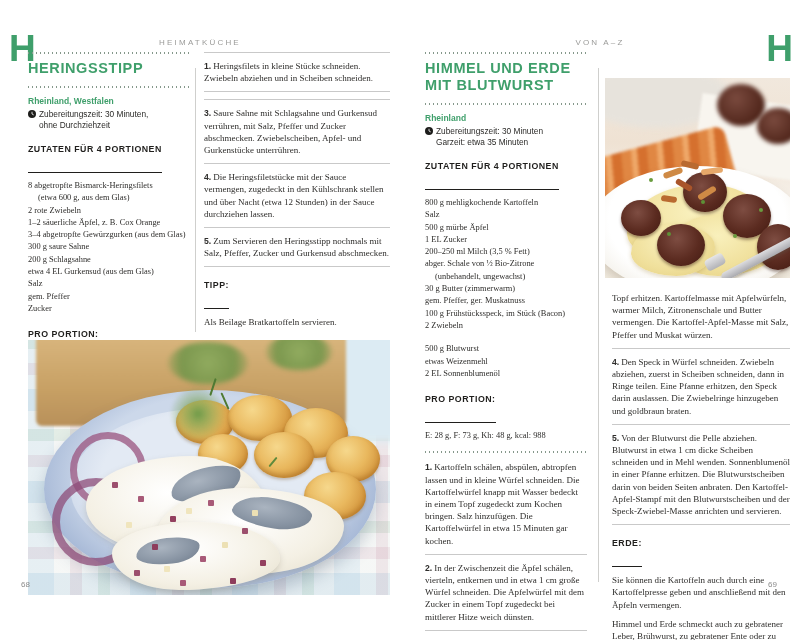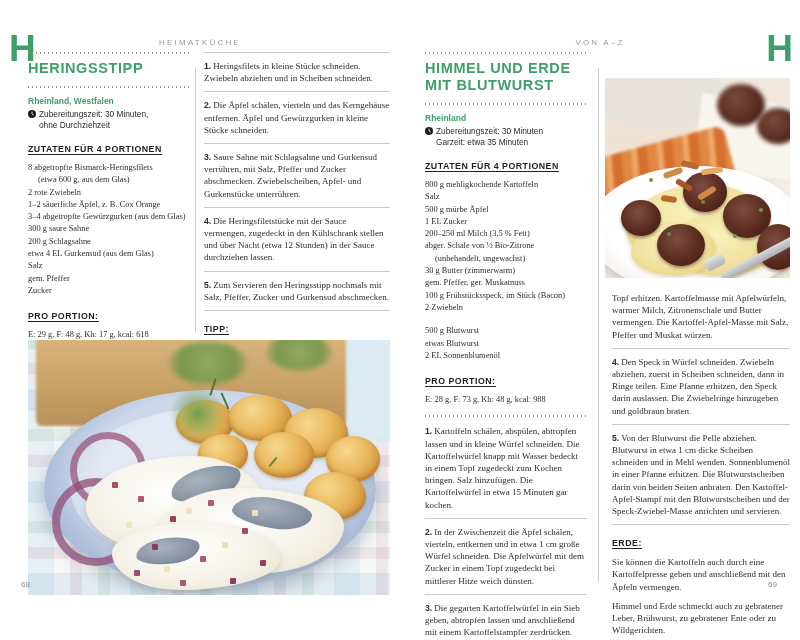--- a/index.html
+++ b/index.html
@@ -23,21 +23,21 @@
   .vruleL{left:195px;top:68px;height:264px;}
   .vruleR{left:598px;top:68px;height:514px;}
   
   .dotted{height:2px;background-image:repeating-linear-gradient(90deg,#85988b 0 1.4px,transparent 1.4px 4px);
           margin:0 0 6px 0;}
   .rtitle{color:#3f9f6b;font-size:14.5px;font-weight:bold;letter-spacing:.6px;line-height:17px;margin:3px 0 9px 0;}
   .region{color:#3f9f6b;font-size:8.5px;font-weight:bold;margin:8px 0 3px 0;}
   .timerow{display:flex;align-items:flex-start;font-size:8.3px;line-height:10.5px;color:#2c2b29;margin-bottom:0;}
   .clock{flex:0 0 auto;margin:1px 3px 0 0;}
   .shead{display:inline-block;font-size:8.8px;font-weight:bold;letter-spacing:.5px;color:#201f1d;
-         border-bottom:1.4px solid #201f1d;padding-bottom:0;margin:14px 0 7px 0;}
+         border-bottom:1.4px solid #201f1d;padding-bottom:18px;margin:14px 0 7px 0;}
   .ing{font-family:"Liberation Serif",serif;font-size:8.4px;line-height:12.3px;margin:0;color:#2e2d2b;}
   .ing.indent{padding-left:10px;}
   .ing.gap{margin-top:11px;}
   .step{font-family:"Liberation Serif",serif;font-size:9px;line-height:12.2px;margin:0 0 7px 0;color:#2e2d2b;}
   .step b{font-family:"Liberation Sans",sans-serif;font-size:8.6px;margin-right:2px;}
   .hrule{border-top:1px solid #c9c9c9;margin:0 0 7px 0;}
   .tiphead{margin-top:3px;}
   
   .photo{position:absolute;overflow:hidden;}
   .photoL{left:28px;top:340px;width:362px;height:255px;
@@ -179,21 +179,20 @@
     <div><span class="shead">PRO PORTION:</span></div>
     <p class="ing">E: 29 g, F: 48 g, Kh: 17 g, kcal: 618</p>
   </div>
 
   <div class="vrule vruleL"></div>
 
   <div class="col stepcolL">
     <div class="hrule"></div>
     <p class="step"><b>1.</b><span>Heringsfilets in kleine Stücke schneiden. Zwiebeln abziehen und in Scheiben schneiden.</span></p>
     <div class="hrule"></div>
-    <p class="step"><b>2.</b><span>Die Äpfel schälen, vierteln und das Kerngehäuse entfernen. Äpfel und Gewürzgurken in kleine Stücke schneiden.</span></p>
     <div class="hrule"></div>
     <p class="step"><b>3.</b><span>Saure Sahne mit Schlagsahne und Gurkensud verrühren, mit Salz, Pfeffer und Zucker abschmecken. Zwiebelscheiben, Apfel- und Gurkenstücke unterrühren.</span></p>
     <div class="hrule"></div>
     <p class="step"><b>4.</b><span>Die Heringsfiletstücke mit der Sauce vermengen, zugedeckt in den Kühlschrank stellen und über Nacht (etwa 12 Stunden) in der Sauce durchziehen lassen.</span></p>
     <div class="hrule"></div>
     <p class="step"><b>5.</b><span>Zum Servieren den Heringsstipp nochmals mit Salz, Pfeffer, Zucker und Gurkensud abschmecken.</span></p>
     <div class="hrule"></div>
     <div><span class="shead tiphead">TIPP:</span></div>
     <p class="step">Als Beilage Bratkartoffeln servieren.</p>
   </div>
@@ -258,21 +257,21 @@
     <p class="ing">500 g mürbe Äpfel</p>
     <p class="ing">1 EL Zucker</p>
     <p class="ing">200–250 ml Milch (3,5 % Fett)</p>
     <p class="ing">abger. Schale von ½ Bio-Zitrone</p>
     <p class="ing indent">(unbehandelt, ungewachst)</p>
     <p class="ing">30 g Butter (zimmerwarm)</p>
     <p class="ing">gem. Pfeffer, ger. Muskatnuss</p>
     <p class="ing">100 g Frühstücksspeck, im Stück (Bacon)</p>
     <p class="ing">2 Zwiebeln</p>
     <p class="ing gap">500 g Blutwurst</p>
-    <p class="ing">etwas Blutwurst</p>
+    <p class="ing">etwas Weizenmehl</p>
     <p class="ing">2 EL Sonnenblumenöl</p>
     <div><span class="shead">PRO PORTION:</span></div>
     <p class="ing">E: 28 g, F: 73 g, Kh: 48 g, kcal: 988</p>
     <div class="dotted" style="margin-top:9px;margin-bottom:8px;"></div>
     <p class="step"><b>1.</b><span>Kartoffeln schälen, abspülen, abtropfen lassen und in kleine Würfel schneiden. Die Kartoffelwürfel knapp mit Wasser bedeckt in einem Topf zugedeckt zum Kochen bringen. Salz hinzufügen. Die Kartoffelwürfel in etwa 15 Minuten gar kochen.</span></p>
     <div class="hrule"></div>
     <p class="step"><b>2.</b><span>In der Zwischenzeit die Äpfel schälen, vierteln, entkernen und in etwa 1 cm große Würfel schneiden. Die Apfelwürfel mit dem Zucker in einem Topf zugedeckt bei mittlerer Hitze weich dünsten.</span></p>
     <div class="hrule"></div>
     <p class="step"><b>3.</b><span>Die gegarten Kartoffelwürfel in ein Sieb geben, abtropfen lassen und anschließend mit einem Kartoffelstampfer zerdrücken. Die Milch in einem</span></p>
   </div>

